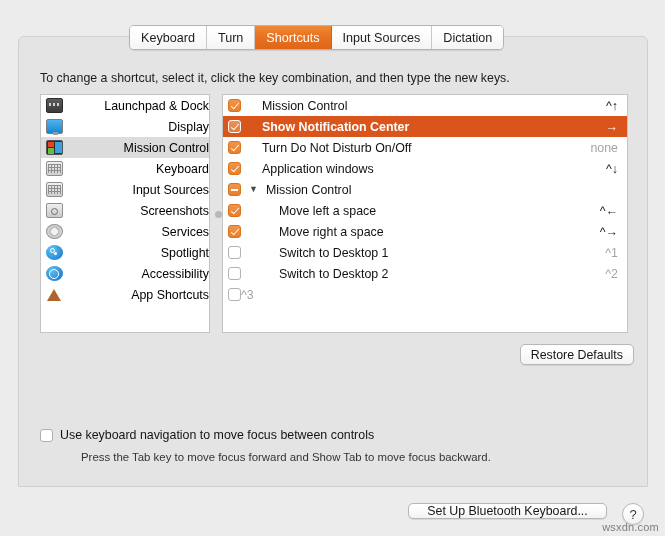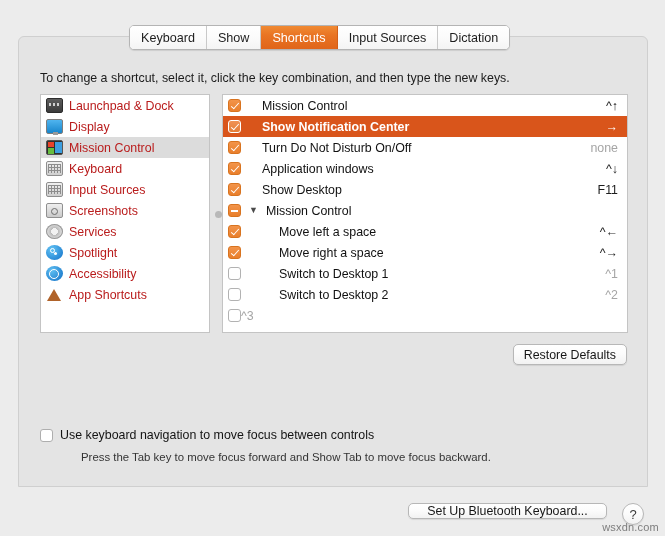--- a/index.html
+++ b/index.html
@@ -103,22 +103,23 @@
     background: #b8b8b8;
   }
 
   
   .lrow {
     display: flex;
     align-items: center;
     height: 21px;
     padding-left: 5px;
     font-size: 12.4px;
-    color: #b91c1c;
+    color: #000000;
     white-space: nowrap;
+    justify-content: space-between;
   }
   .lrow.selected { background: #dcdcdc; }
   .lrow .licon {
     width: 17px;
     height: 15px;
     margin-right: 6px;
     flex: 0 0 auto;
     position: relative;
   }
 
@@ -326,21 +327,21 @@
     border-radius: 5px;
     box-shadow: 0 1px 1px rgba(0,0,0,0.09);
     display: flex;
     align-items: center;
     justify-content: center;
     box-sizing: border-box;
     white-space: nowrap;
   }
   .restore-defaults {
     position: absolute;
-    right: 20px;
+    right: 13px;
     top: 307px;
     height: 21px;
     padding: 0 10px;
     text-align: right;
   }
 
   .kbnav-row {
     position: absolute;
     left: 21px;
     top: 391px;
@@ -464,25 +465,20 @@
         <div class="rrow indent0">
           <span class="cb on"></span>
           <span class="rlabel">Turn Do Not Disturb On/Off</span>
           <span class="key dim">none</span>
         </div>
         <div class="rrow indent0">
           <span class="cb on"></span>
           <span class="rlabel">Application windows</span>
           <span class="key">^↓</span>
         </div>
-        <div class="rrow indent0">
-          <span class="cb on"></span>
-          <span class="rlabel">Show Desktop</span>
-          <span class="key">F11</span>
-        </div>
         <div class="rrow group">
           <span class="cb mixed"></span>
           <span class="tri">▼</span>
           <span class="rlabel">Mission Control</span>
           <span class="key"></span>
         </div>
         <div class="rrow indent1">
           <span class="cb on"></span>
           <span class="rlabel">Move left a space</span>
           <span class="key">^←</span>
@@ -515,21 +511,21 @@
 
   <div class="kbnav-row">
     <span class="kbnav-box"></span>
     <span>Use keyboard navigation to move focus between controls</span>
   </div>
   <div class="kbnav-sub">Press the Tab key to move focus forward and Show Tab to move focus backward.</div>
 </div>
 
 <div class="tabbar" id="tab-bar">
     <div class="tab">Keyboard</div>
-    <div class="tab">Show</div>
+    <div class="tab">Turn</div>
     <div class="tab active">Shortcuts</div>
     <div class="tab">Input Sources</div>
     <div class="tab">Dictation</div>
   </div>
 
 <div class="btn bt-button">Set Up Bluetooth Keyboard...</div>
 
 <div class="btn help-button">?</div>
 
 <div class="watermark">wsxdn.com</div>

